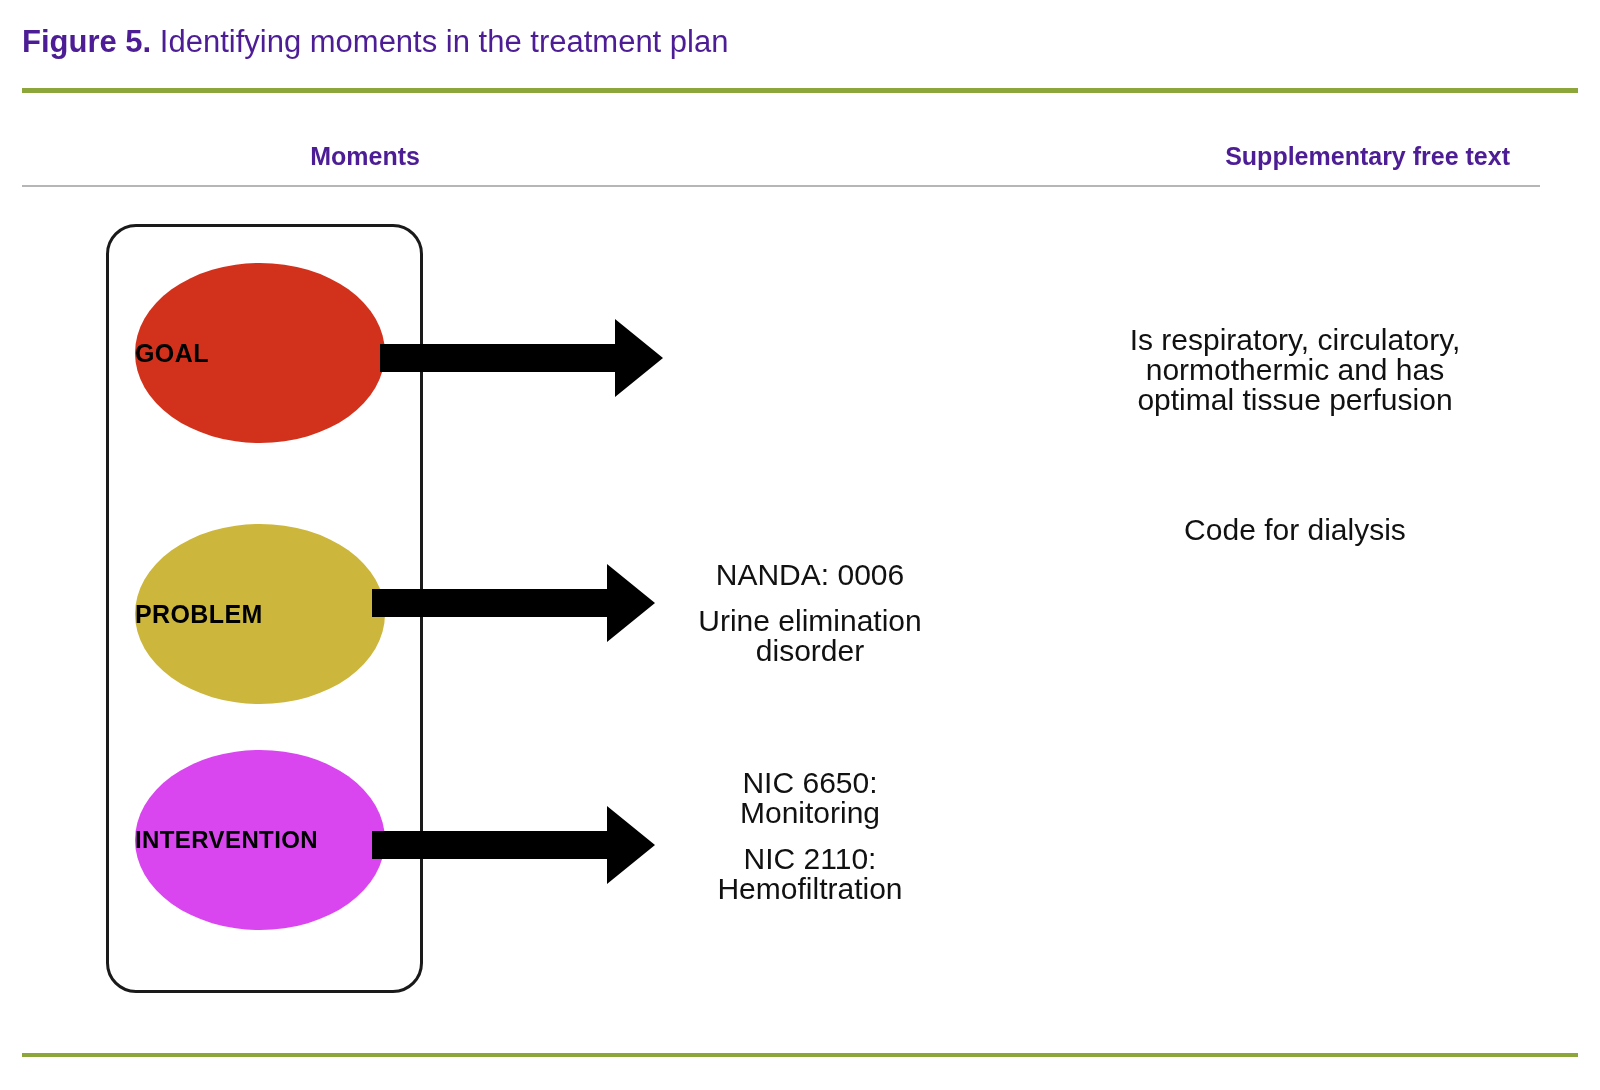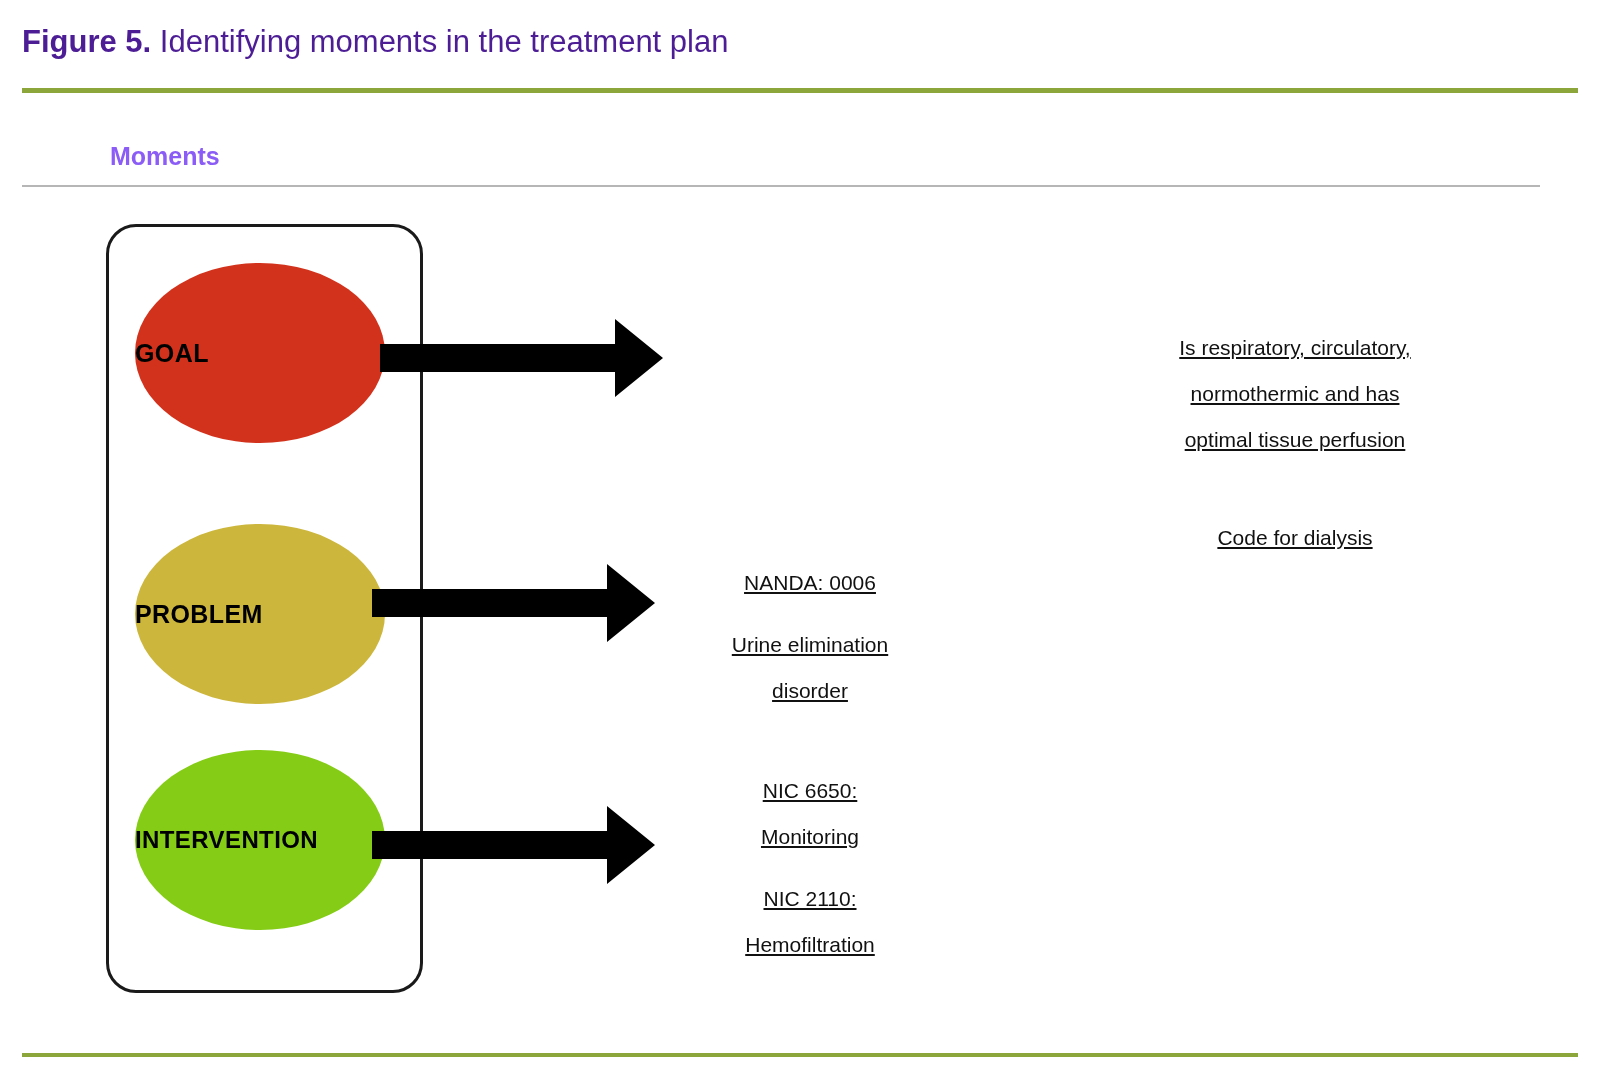--- a/index.html
+++ b/index.html
@@ -61,23 +61,23 @@
     width: 1518px;
     height: 2px;
     background: #b6b6b6;
   }
 
   
   .col-head {
     position: absolute;
     font-size: 25px;
     font-weight: bold;
-    text-align: left;
+    text-align: right;
     line-height: 30px;
-    color: #8b5cf6;
+    color: #4c1d95;
   }
   .col-head.moments       { left: 110px;  top: 141px; width: 310px; }
   .col-head.code-system   { left: 600px;  top: 141px; width: 320px; }
   .col-head.free-text     { left: 1070px; top: 141px; width: 440px; }
 
   
   .moment-frame {
     position: absolute;
     left: 106px;
     top: 224px;
@@ -121,24 +121,23 @@
   }
   .arrow svg { display: block; width: 100%; height: 100%; }
   .arrow.goal         { left: 380px; top: 313px; }
   .arrow.problem      { left: 372px; top: 558px; }
   .arrow.intervention { left: 372px; top: 800px; }
 
   
   .cell {
     position: absolute;
     text-align: center;
-    font-size: 21px;
-    line-height: 46px;
+    font-size: 30px;
+    line-height: 30px;
     color: #111111;
-    text-decoration: underline;
   }
   .cell p { margin: 0; }
   .cell p + p { margin-top: 16px; }
 
   
   .cell.code-goal          { left: 640px; top: 330px;  width: 340px; }
   .cell.code-problem       { left: 640px; top: 560px;  width: 340px; }
   .cell.code-intervention  { left: 630px; top: 768px;  width: 360px; }
 
   
@@ -153,30 +152,31 @@
 
   <div class="title">
     <span class="figno">Figure 5.</span><span class="caption"> Identifying moments in the treatment plan</span>
   </div>
 
   <div class="rule-green-top" style="background: rgb(140, 166, 60);"></div>
   <div class="rule-grey" style="background: rgb(182, 182, 182);"></div>
   <div class="rule-green-bottom" style="background: rgb(140, 166, 60);"></div>
 
   <div class="col-head moments">Moments</div>
+  <div class="col-head free-text">Supplementary free text</div>
 
   <div class="moment-frame" style="border-color: rgb(26, 26, 26);"></div>
 
   <div class="ellipse goal" style="background: rgb(210, 50, 28);">
     <span>GOAL</span>
   </div>
   <div class="ellipse problem" style="background: rgb(204, 182, 60);">
     <span>PROBLEM</span>
   </div>
-  <div class="ellipse intervention" style="background: #84cc16;">
+  <div class="ellipse intervention" style="background: #d946ef;">
     <span>INTERVENTION</span>
   </div>
 
   <div class="arrow goal">
     <svg viewBox="0 0 285 90" preserveAspectRatio="none">
       <path d="M0 31 L235 31 L235 6 L283 45 L235 84 L235 59 L0 59 Z" fill="#000000"></path>
     </svg>
   </div>
   <div class="arrow problem">
     <svg viewBox="0 0 285 90" preserveAspectRatio="none">

